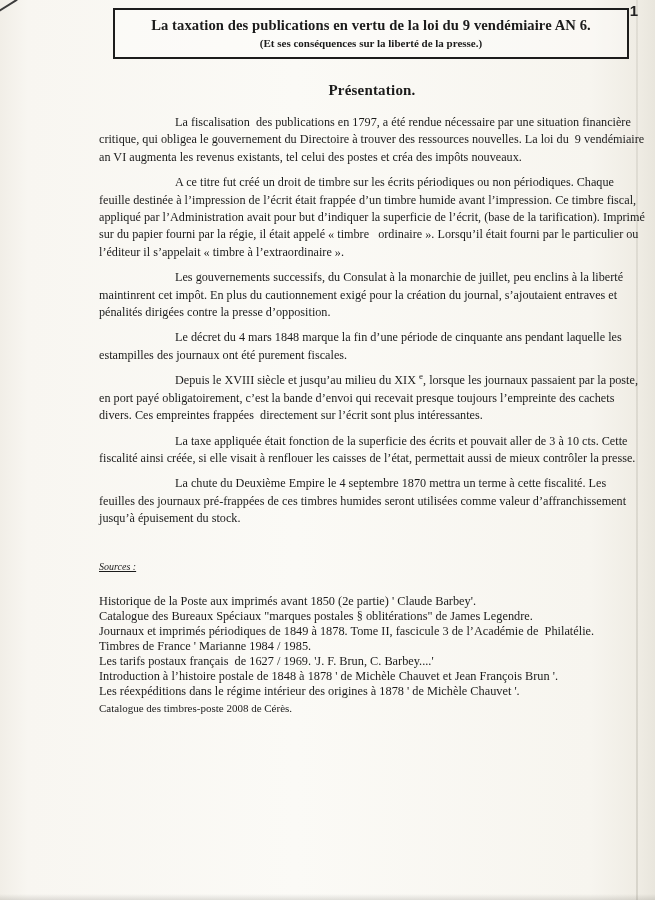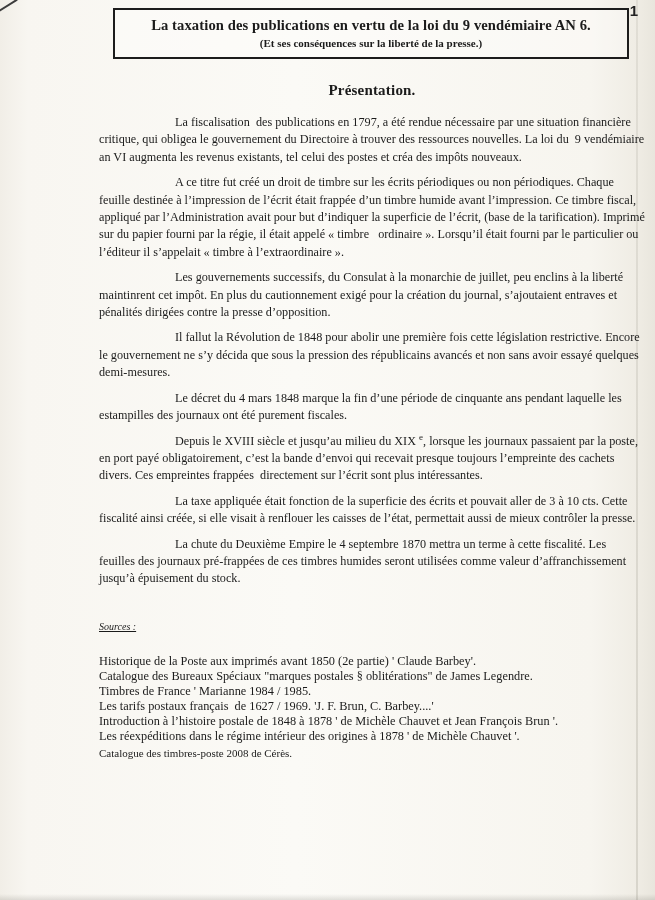--- a/index.html
+++ b/index.html
@@ -40,31 +40,31 @@
       <div class="doc-title">La taxation des publications en vertu de la loi du 9 vendémiaire AN 6.</div>
       <div class="doc-subtitle">(Et ses conséquences sur la liberté de la presse.)</div>
     </div>
 
     <div class="section-heading">Présentation.</div>
 
     <div class="body">
         <p class="para"><span>La fiscalisation  des publications en 1797, a été rendue nécessaire par une situation financière critique, qui obligea le gouvernement du Directoire à trouver des ressources nouvelles. La loi du  9 vendémiaire an VI augmenta les revenus existants, tel celui des postes et créa des impôts nouveaux.</span></p>
         <p class="para"><span>A ce titre fut créé un droit de timbre sur les écrits périodiques ou non périodiques. Chaque feuille destinée à l’impression de l’écrit était frappée d’un timbre humide avant l’impression. Ce timbre fiscal, appliqué par l’Administration avait pour but d’indiquer la superficie de l’écrit, (base de la tarification). Imprimé sur du papier fourni par la régie, il était appelé « </span><b>timbre   ordinaire</b><span> ». Lorsqu’il était fourni par le particulier ou l’éditeur il s’appelait </span><b>« timbre à l’extraordinaire ».</b></p>
         <p class="para"><span>Les gouvernements successifs, du Consulat à la monarchie de juillet, peu enclins à la liberté maintinrent cet impôt. En plus du cautionnement exigé pour la création du journal, s’ajoutaient entraves et pénalités dirigées contre la presse d’opposition.</span></p>
-        <p class="para"><span>Il fallut la Révolution de 1848 pour abolir une première fois cette législation restrictive. Encore le gouvernement ne s’y décida que sous la pression des républicains avancés et non sans avoir essayé quelques demi-mesures.</span></p>
         <p class="para"><span>Le décret du 4 mars 1848 marque la fin d’une période de cinquante ans pendant laquelle les estampilles des journaux ont été purement fiscales.</span></p>
         <p class="para"><span>Depuis le XVIII siècle et jusqu’au milieu du XIX </span><sup>e</sup><span>, lorsque les journaux passaient par la poste, en port payé obligatoirement, c’est la bande d’envoi qui recevait presque toujours l’empreinte des cachets divers. Ces empreintes frappées  directement sur l’écrit sont plus intéressantes.</span></p>
         <p class="para"><span>La taxe appliquée était fonction de la superficie des écrits et pouvait aller de 3 à 10 cts. Cette fiscalité ainsi créée, si elle visait à renflouer les caisses de l’état, permettait aussi de mieux contrôler la presse.</span></p>
         <p class="para"><span>La chute du </span><b>Deuxième Empire le 4 septembre 1870</b><span> mettra un terme à cette fiscalité. Les feuilles des journaux pré-frappées de ces timbres humides seront utilisées comme valeur d’affranchissement  jusqu’à épuisement du stock.</span></p>
       </div>
 
     <div class="sources-heading">Sources :</div>
     <div class="sources-list">
         <div class="source-line">Historique de la Poste aux imprimés avant 1850 (2e partie) ' Claude Barbey'.</div>
         <div class="source-line">Catalogue des Bureaux Spéciaux "marques postales § oblitérations" de James Legendre.</div>
+        <div class="source-line">Journaux et imprimés périodiques de 1849 à 1878. Tome II, fascicule 3 de l’Académie de  Philatélie.</div>
         <div class="source-line">Timbres de France ' Marianne 1984 / 1985.</div>
         <div class="source-line">Les tarifs postaux français  de 1627 / 1969. 'J. F. Brun, C. Barbey....'</div>
         <div class="source-line">Introduction à l’histoire postale de 1848 à 1878 ' de Michèle Chauvet et Jean François Brun '.</div>
         <div class="source-line">Les réexpéditions dans le régime intérieur des origines à 1878 ' de Michèle Chauvet '.</div>
         <div class="source-line">Catalogue des timbres-poste 2008 de Cérès.</div>
       </div>
   </div>
 </div>
 
 </body></html>

